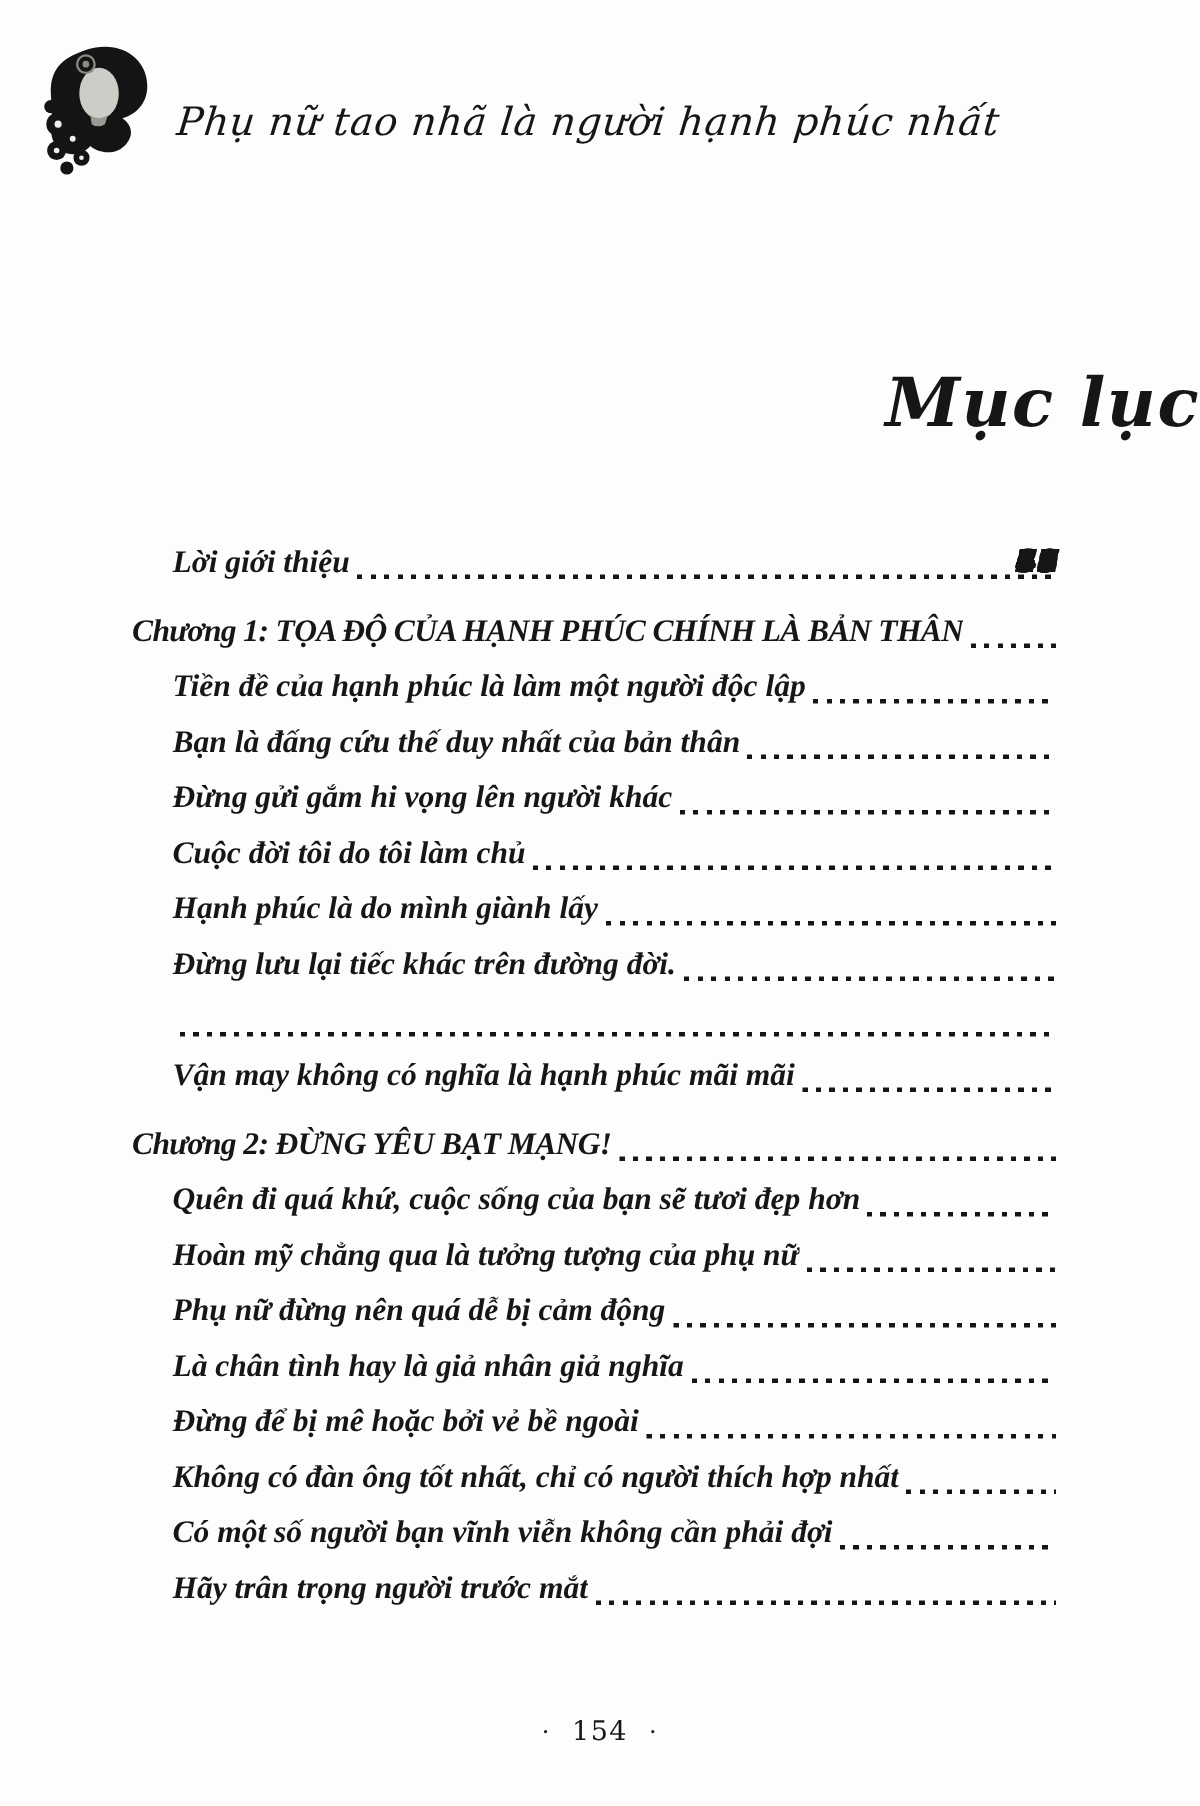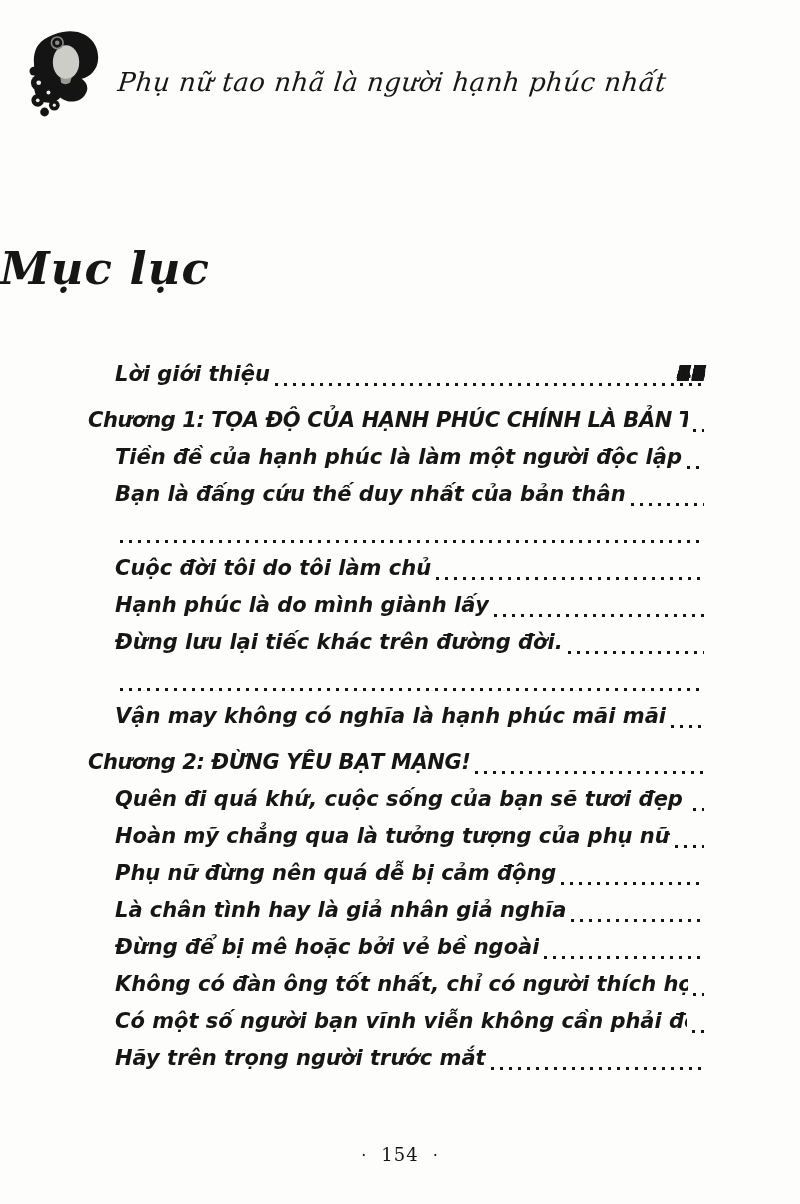--- a/index.html
+++ b/index.html
@@ -22,38 +22,38 @@
     font-style:italic;
     font-size:26px;
     letter-spacing:.5px;
     transform:skewX(-6deg);
     white-space:nowrap;
   }
 
   
   .toc-title{
     position:absolute;top:242px;left:0;width:100%;
-    margin:0;text-align:left;
+    margin:0;text-align:right;
     font-family:"DejaVu Serif",serif;
     font-style:italic;font-weight:bold;
     font-size:45px;letter-spacing:1px;
   }
 
   
   .toc{position:absolute;top:356px;left:88px;right:94px;}
   .toc-row{
     display:flex;align-items:baseline;
     height:37px;line-height:37px;
     font-style:italic;font-weight:bold;
     font-size:21px;
     white-space:nowrap;
   }
   .toc-row.entry{padding-left:27px;}
   .toc-row.chapter{margin-top:9px;letter-spacing:-0.4px;}
-  .toc-row .label{flex:0 1 auto;overflow:hidden;}
+  .toc-row .label{flex:0 1 auto;overflow:hidden;font-family:Liberation Serif, serif;}
   .toc-row .dots{
     flex:1 1 12px;min-width:10px;height:3.4px;
     align-self:flex-end;
     margin:0 2px 7px 5px;
     background-image:repeating-linear-gradient(90deg,#151515 0 3.4px,transparent 3.4px 9px);
   }
   .toc-row .page{flex:0 0 auto;text-align:right;}
 
   
   .page-footer{
@@ -117,20 +117,21 @@
         <span class="label">Tiền đề của hạnh phúc là làm một người độc lập</span>
         <span class="dots"></span>
         <span class="page">8</span>
       </div>
       <div class="toc-row entry">
         <span class="label">Bạn là đấng cứu thế duy nhất của bản thân</span>
         <span class="dots"></span>
         <span class="page">13</span>
       </div>
       <div class="toc-row entry">
+        <span class="label">Đừng gửi gắm hi vọng lên người khác</span>
         <span class="dots"></span>
         <span class="page">17</span>
       </div>
       <div class="toc-row entry">
         <span class="label">Cuộc đời tôi do tôi làm chủ</span>
         <span class="dots"></span>
         <span class="page">21</span>
       </div>
       <div class="toc-row entry">
         <span class="label">Hạnh phúc là do mình giành lấy</span>
@@ -185,21 +186,21 @@
         <span class="label">Không có đàn ông tốt nhất, chỉ có người thích hợp nhất</span>
         <span class="dots"></span>
         <span class="page">61</span>
       </div>
       <div class="toc-row entry">
         <span class="label">Có một số người bạn vĩnh viễn không cần phải đợi</span>
         <span class="dots"></span>
         <span class="page">64</span>
       </div>
       <div class="toc-row entry">
-        <span class="label">Hãy trên trọng người trước mắt</span>
+        <span class="label">Hãy trân trọng người trước mắt</span>
         <span class="dots"></span>
         <span class="page">67</span>
       </div>
     </main>
 
   <footer class="page-footer">
     <span class="sep">·</span><span>154</span><span class="sep">·</span>
   </footer>
 
 </div>

